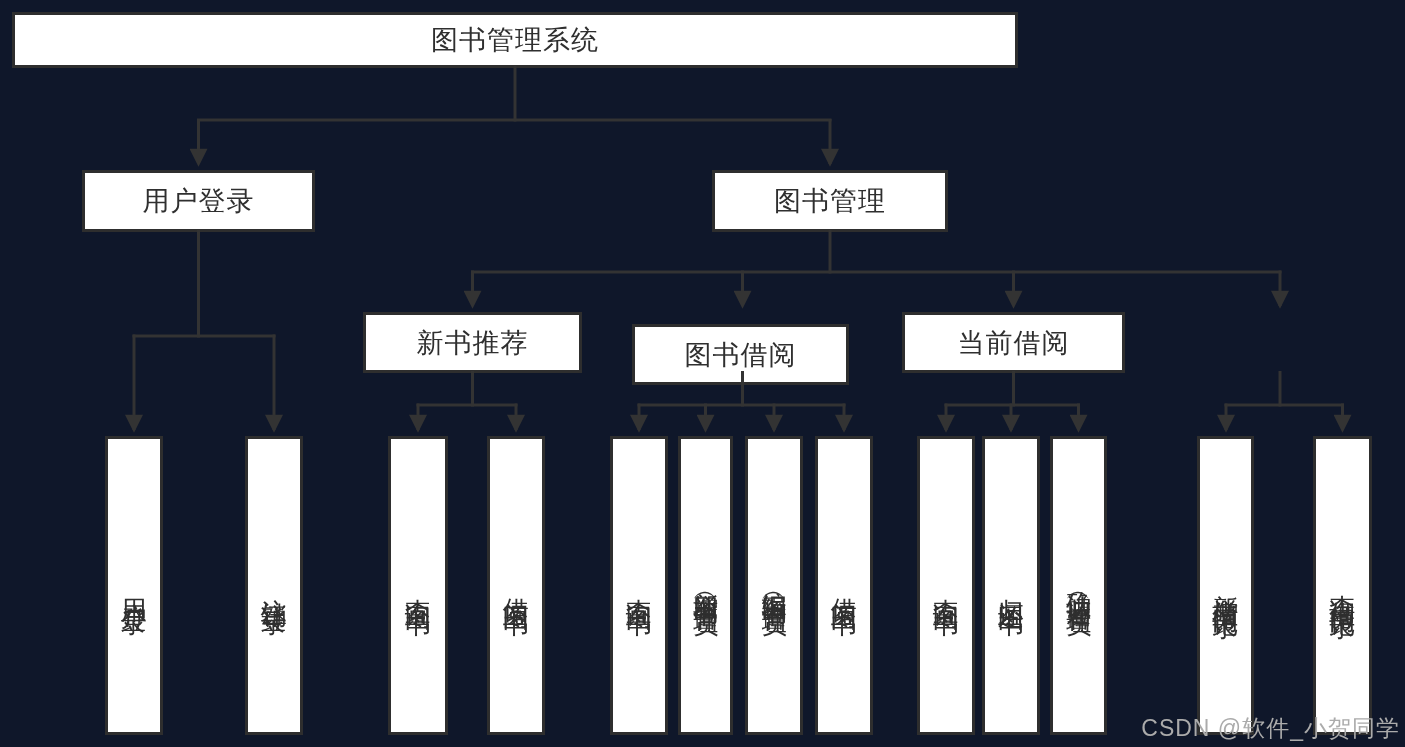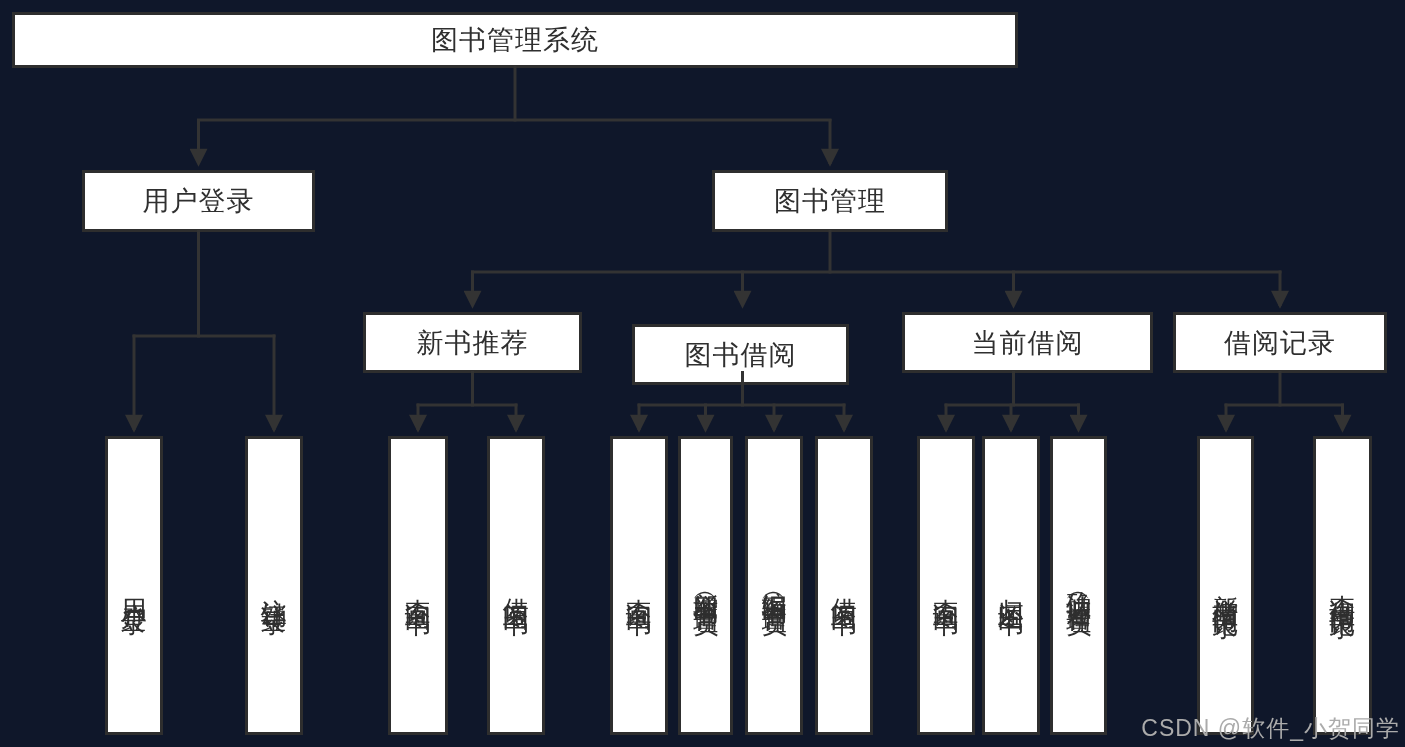--- a/index.html
+++ b/index.html
@@ -30,21 +30,21 @@
     white-space:nowrap;
   }
   
   #root-box{left:12px;top:12px;width:1006px;height:56px;}
   
   #n-user-login{left:82px;top:170px;width:233px;height:62px;}
   #n-book-mgmt{left:712px;top:170px;width:236px;height:62px;}
   
   #n-new-book{left:363px;top:312px;width:219px;height:61px;}
   #n-book-borrow{left:632px;top:324px;width:217px;height:61px;font-family:Liberation Serif, serif;}
-  #n-current-borrow{left:902px;top:312px;width:251px;height:61px;}
+  #n-current-borrow{left:902px;top:312px;width:223px;height:61px;}
   #n-borrow-records{left:1173px;top:312px;width:214px;height:61px;}
   
   .leaf{top:436px;height:299px;}
   #l-user-login{left:105px;width:58px;}
   #l-logout{left:245px;width:58px;}
   #l-nbr-query{left:388px;width:60px;}
   #l-nbr-borrow{left:487px;width:58px;}
   #l-bb-query{left:610px;width:58px;}
   #l-bb-add{left:678px;width:55px;}
   #l-bb-edit{left:745px;width:58px;}
@@ -76,21 +76,20 @@
 <div id="canvas">
 
   <div class="node hnode" id="root-box">图书管理系统</div>
 
   <div class="node hnode" id="n-user-login">用户登录</div>
   <div class="node hnode" id="n-book-mgmt">图书管理</div>
 
   <div class="node hnode" id="n-new-book">新书推荐</div>
   <div class="node hnode" id="n-book-borrow">图书借阅</div>
   <div class="node hnode" id="n-current-borrow">当前借阅</div>
-  <div class="node hnode" id="n-borrow-records">借阅记录</div>
 
   <div class="node vnode leaf" id="l-user-login">
     <span class="vtext">用户登录</span>
   </div>
   <div class="node vnode leaf" id="l-logout">
     <span class="vtext">注销登录</span>
   </div>
 
   <div class="node vnode leaf" id="l-nbr-query">
     <span class="vtext">查询图书</span>

